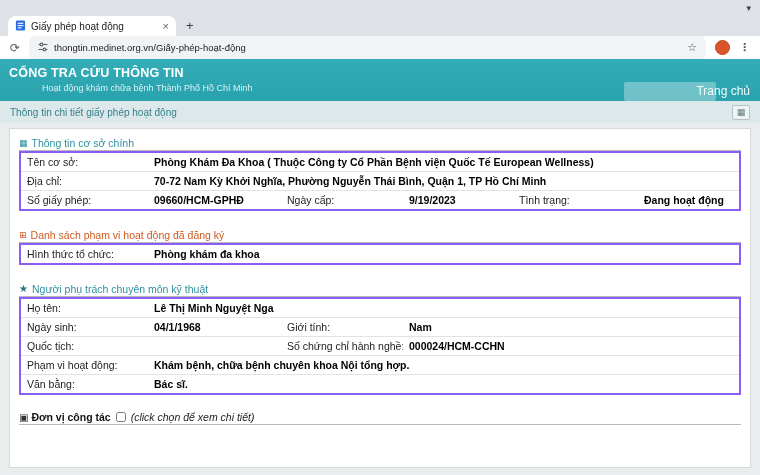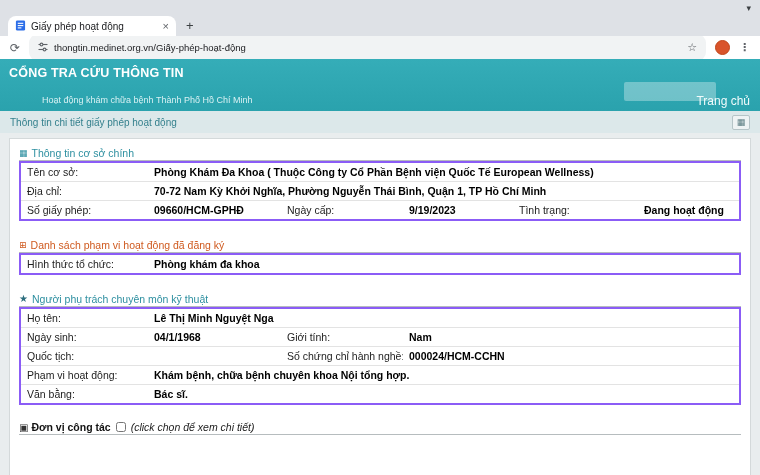--- a/index.html
+++ b/index.html
@@ -20,23 +20,23 @@
 
   .navbar { height:23px; background:#fff; display:flex; align-items:center; padding:0 10px; gap:9px; }
   .nav-icon { color:#5f6368; font-size:12px; line-height:1; cursor:pointer; }
   .urlbar { flex:1; height:27px; background:#f1f3f4; border-radius:9px; display:flex; align-items:center; gap:6px; padding:0 9px; font-size:9.5px; color:#202124; }
   .url-text { flex:1; white-space:nowrap; overflow:hidden; }
   .star { color:#5f6368; font-size:11px; cursor:pointer; }
   .avatar { width:15px; height:15px; border-radius:50%; background:#d9542b; border:1px solid #c14619; }
   .kebab { color:#5f6368; font-size:11px; font-weight:bold; cursor:pointer; }
 
   
-  .site-header { height:52px; background:linear-gradient(180deg,#35adb8,#2aa2ad); position:relative; padding:7px 0 0 9px; color:#fff; }
+  .site-header { height:42px; background:linear-gradient(180deg,#35adb8,#2aa2ad); position:relative; padding:7px 0 0 9px; color:#fff; }
   .site-title { font-size:12.5px; font-weight:bold; letter-spacing:.2px; }
-  .site-subtitle { margin-top:15px; font-size:9px; color:#d8f1f3;padding-left:33px; }
+  .site-subtitle { margin-top:3px; font-size:9px; color:#d8f1f3;padding-left:33px; }
   .header-search { position:absolute; right:44px; top:23px; width:92px; height:19px; background:rgba(255,255,255,.32); border-radius:2px; cursor:text; }
   .home-link { position:absolute; right:10px; bottom:3px; font-size:12px; color:#f0fbfc; cursor:pointer; }
 
   
   .section-bar { height:22px; background:#dce8ea; display:flex; align-items:center; padding:0 10px; }
   .section-title { font-size:10px; color:#34808d; }
   .grid-btn { margin-left:auto; width:18px; height:15px; border:1px solid #b5c4c7; background:#eef3f4; display:flex; align-items:center; justify-content:center; font-size:9px; color:#5c7d83; border-radius:2px; cursor:pointer; }
 
   
   .panel { margin:5px 9px 0; background:#fff; border:1px solid #d4d9da; padding:4px 9px 8px; height:340px; }

